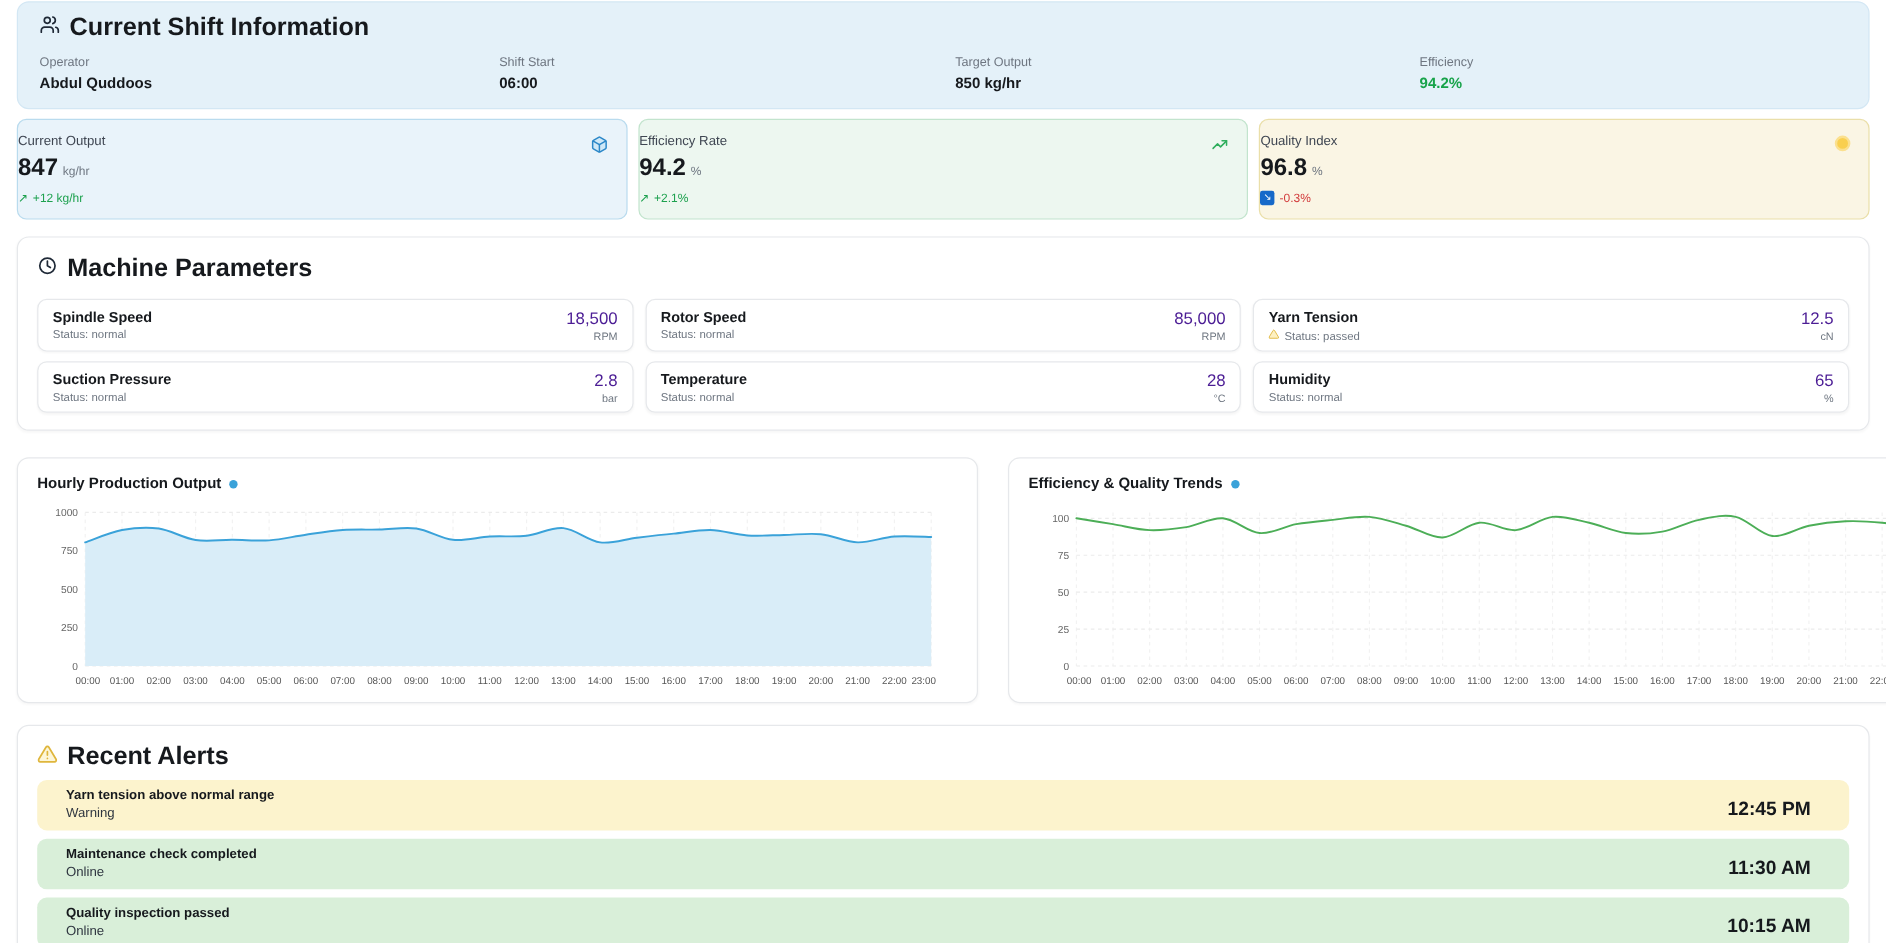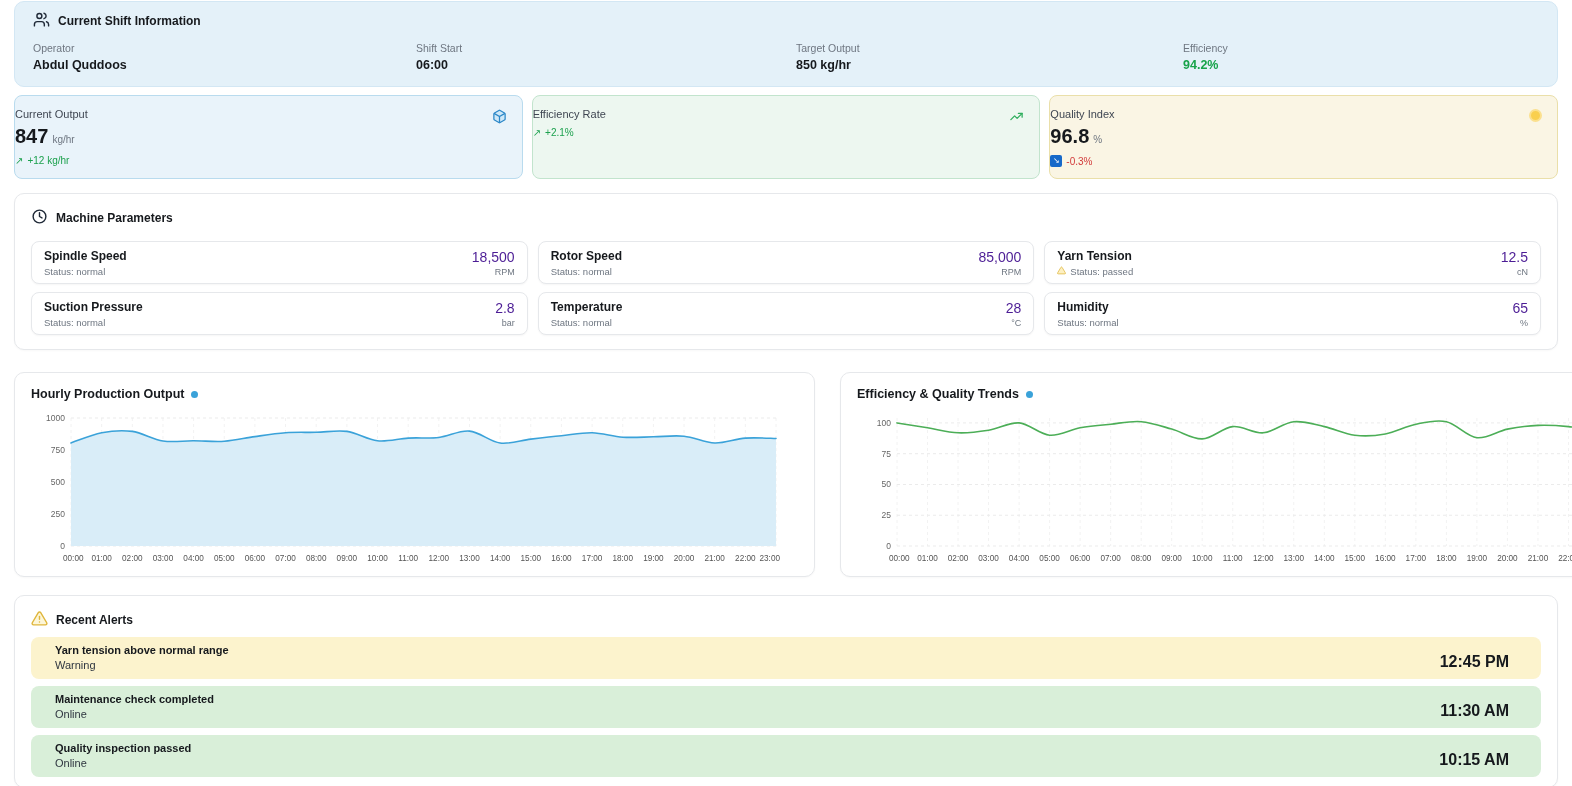--- a/index.html
+++ b/index.html
@@ -10,21 +10,21 @@
   }
   .page { padding: 0 14px; }
 
   
   .shift-panel {
     background: #e4f1f9; border: 1px solid #d3e7f4;
     border-radius: 10px; padding: 9px 18px 14px; margin-top: 1px;
   }
   .section-title {
     display: flex; align-items: center; gap: 8px;
-    font-size: 12px; font-weight: 700; color: #16191d;
+    font-size: 21px; font-weight: 700; color: #16191d;
   }
   .shift-fields {
     display: grid; grid-template-columns: 383px 380px 387px 1fr;
     margin-top: 11px;
   }
   .field-label { font-size: 10.5px; color: #6e7681; }
   .field-value { font-size: 12.5px; font-weight: 700; margin-top: 4px; color: #16191d; }
   .field-value.green { color: #17a34a; }
 
   
@@ -143,20 +143,23 @@
         <svg width="15" height="15" viewBox="0 0 24 24" fill="#cfe8f7" stroke="#2b87c8" stroke-width="2" stroke-linejoin="round">
           <path d="M21 16V8a2 2 0 0 0-1-1.73l-7-4a2 2 0 0 0-2 0l-7 4A2 2 0 0 0 3 8v8a2 2 0 0 0 1 1.73l7 4a2 2 0 0 0 2 0l7-4A2 2 0 0 0 21 16z"></path>
           <polyline points="3.27 6.96 12 12.01 20.73 6.96" fill="none"></polyline>
             <line x1="12" y1="22.08" x2="12" y2="12"></line>
         </svg>
       </span>
     </div>
 
     <div class="stat-card green">
       <div class="stat-title">Efficiency Rate</div>
+      <div class="stat-value-row">
+        <span class="stat-value">94.2</span><span class="stat-unit">%</span>
+      </div>
       <div class="stat-trend trend-up">
         <span class="arrow-glyph">↗</span>
         <span>+2.1%</span>
       </div>
       <span class="stat-icon">
         <svg width="15" height="15" viewBox="0 0 24 24" fill="none" stroke="#2fae5d" stroke-width="2" stroke-linecap="round" stroke-linejoin="round">
           <polyline points="3 17 9 11 13 15 21 7"></polyline>
             <polyline points="15 7 21 7 21 13"></polyline>
         </svg>
       </span>

